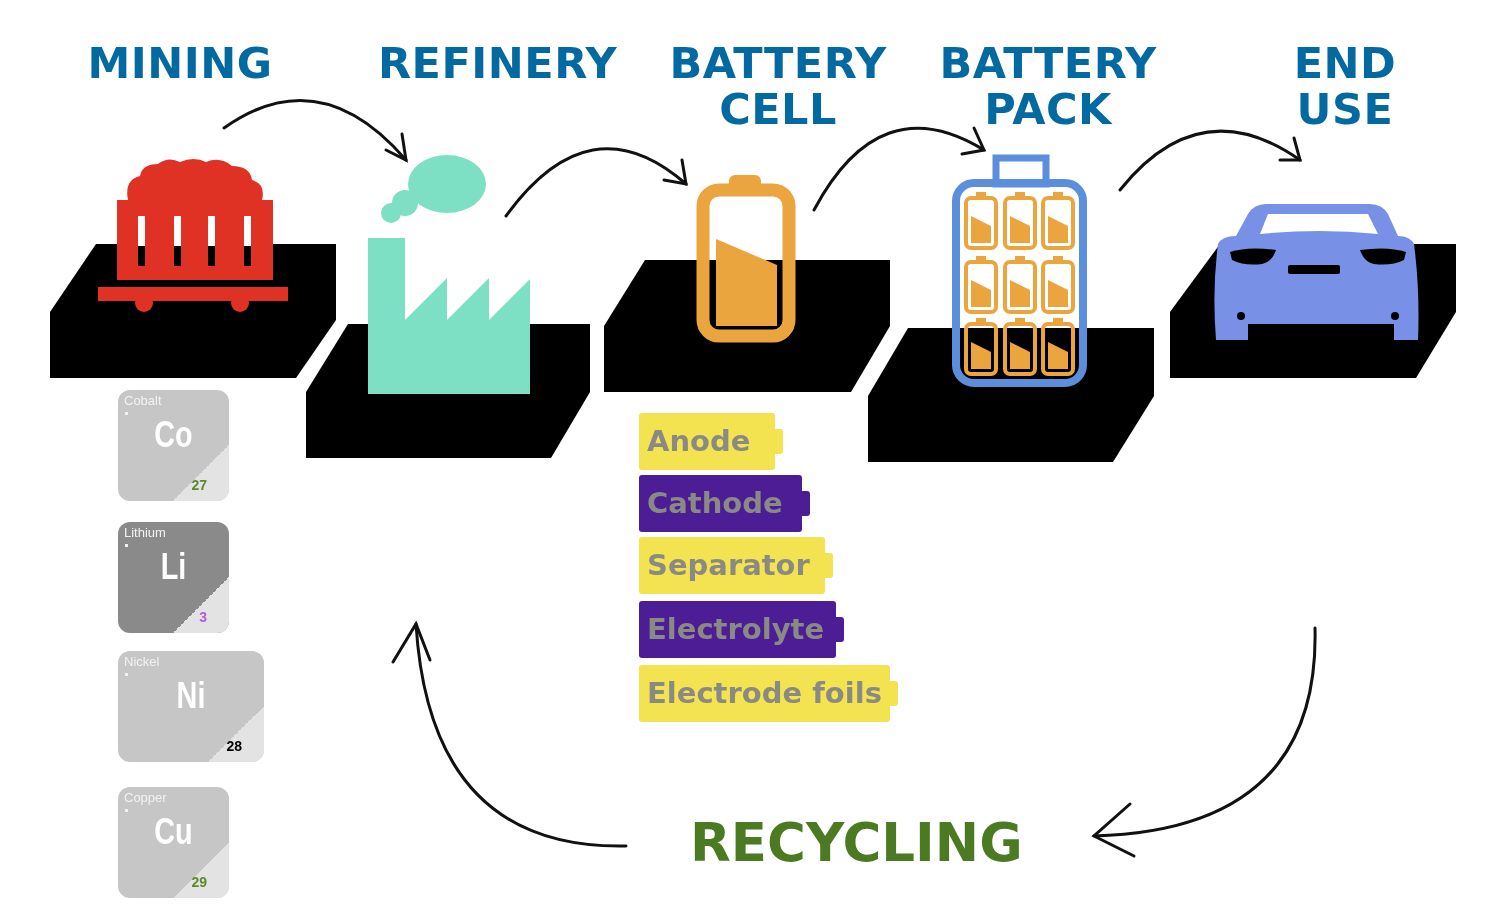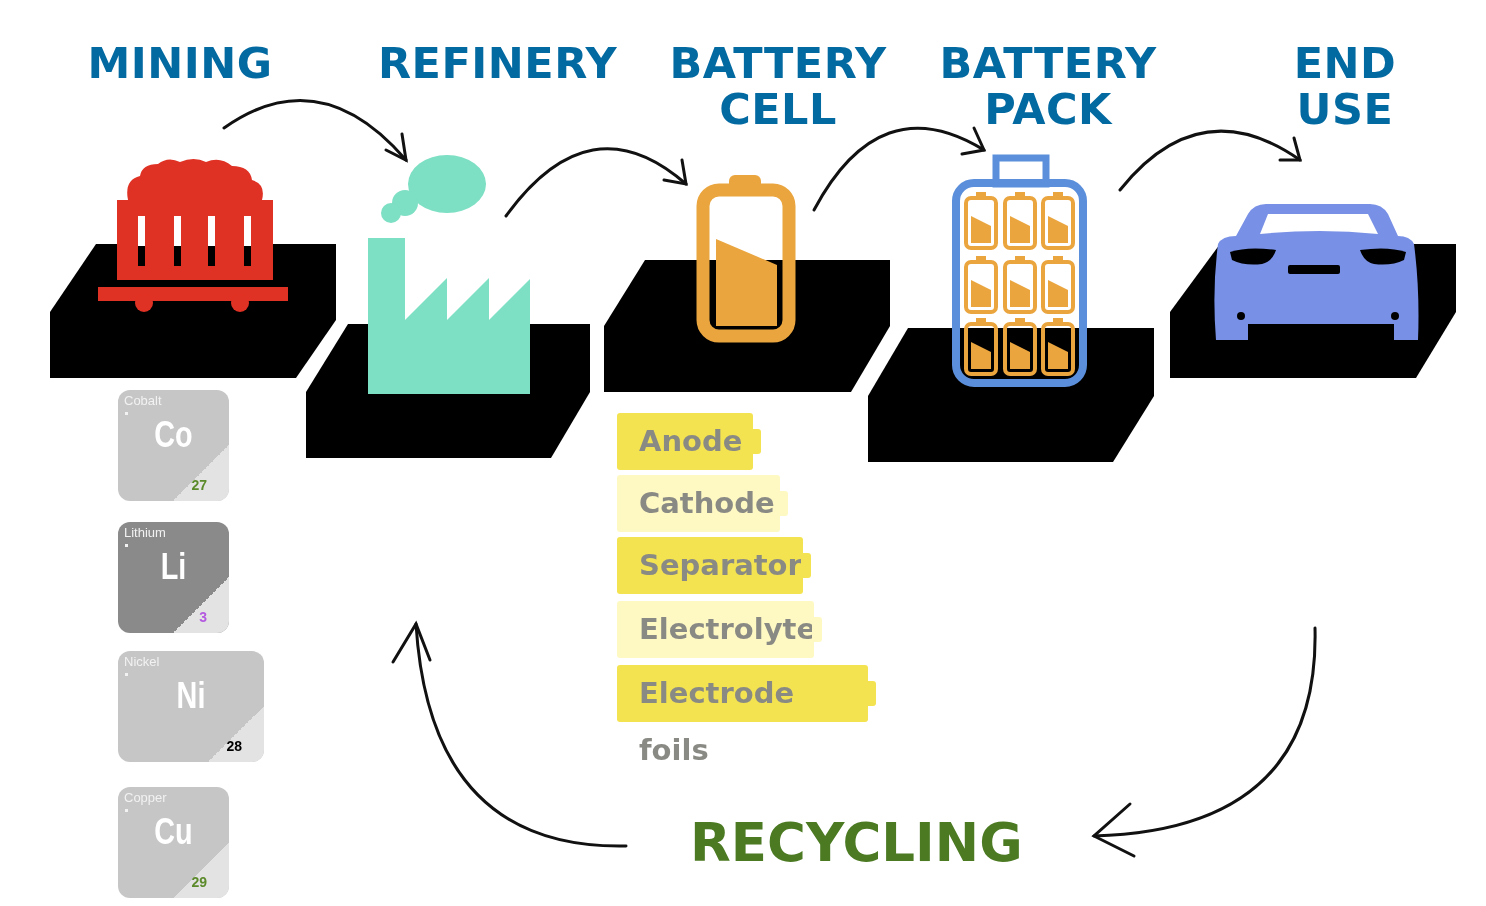--- a/index.html
+++ b/index.html
@@ -27,30 +27,30 @@
   .element-tile .corner {
     position: absolute; right: 0; bottom: 0; width: 56px; height: 56px;
     background: linear-gradient(135deg, transparent 50%, #e3e3e3 50%);
   }
   .element-tile .ename { position: absolute; left: 6px; top: 3px; font-size: 13px; color: #f2f2f2; font-family: "Liberation Sans Narrow", "Liberation Sans", sans-serif; }
   .element-tile .dot { position: absolute; left: 7px; top: 22px; width: 3px; height: 3px; background: #f2f2f2; }
   .element-tile .esym { position: absolute; left: 0; top: 24px; width: 100%; text-align: center; font-size: 36px; font-weight: bold; color: #ffffff; transform: scaleX(0.8); font-family: "Liberation Sans", sans-serif; }
   .element-tile .enum { position: absolute; right: 22px; bottom: 8px; font-size: 14px; font-weight: bold; font-family: "Liberation Sans", sans-serif; }
   #tile-co { top: 390px; } #tile-li { top: 522px; } #tile-ni { top: 651px; padding-left: 35px; } #tile-cu { top: 787px; }
   .component {
-    position: absolute; left: 617px; height: 57px; border-radius: 3px;
+    position: absolute; left: 639px; height: 57px; border-radius: 3px;
     font-family: "DejaVu Sans", sans-serif; font-weight: bold; font-size: 29px;
-    color: #8a8a85; line-height: 57px; padding-left: 22px; box-sizing: border-box;
+    color: #8a8a85; line-height: 57px; padding-left: 8px; box-sizing: border-box;
   }
   .component::after {
     content: ""; position: absolute; right: -8px; top: 16px; width: 10px; height: 25px;
     background: inherit; border-radius: 0 3px 3px 0;
   }
   .component.yellow { background: #f4e351; }
-  .component.orange { background: #fef9c3; }
+  .component.orange { background: #4c1d95; }
   #comp-0 { top: 413px; width: 136px; }
   #comp-1 { top: 475px; width: 163px; }
   #comp-2 { top: 537px; width: 186px; }
   #comp-3 { top: 601px; width: 197px; }
   #comp-4 { top: 665px; width: 251px; }
 </style>
 </head>
 <body>
 
 <svg id="stage" viewBox="0 0 1486 906" xmlns="http://www.w3.org/2000/svg">

